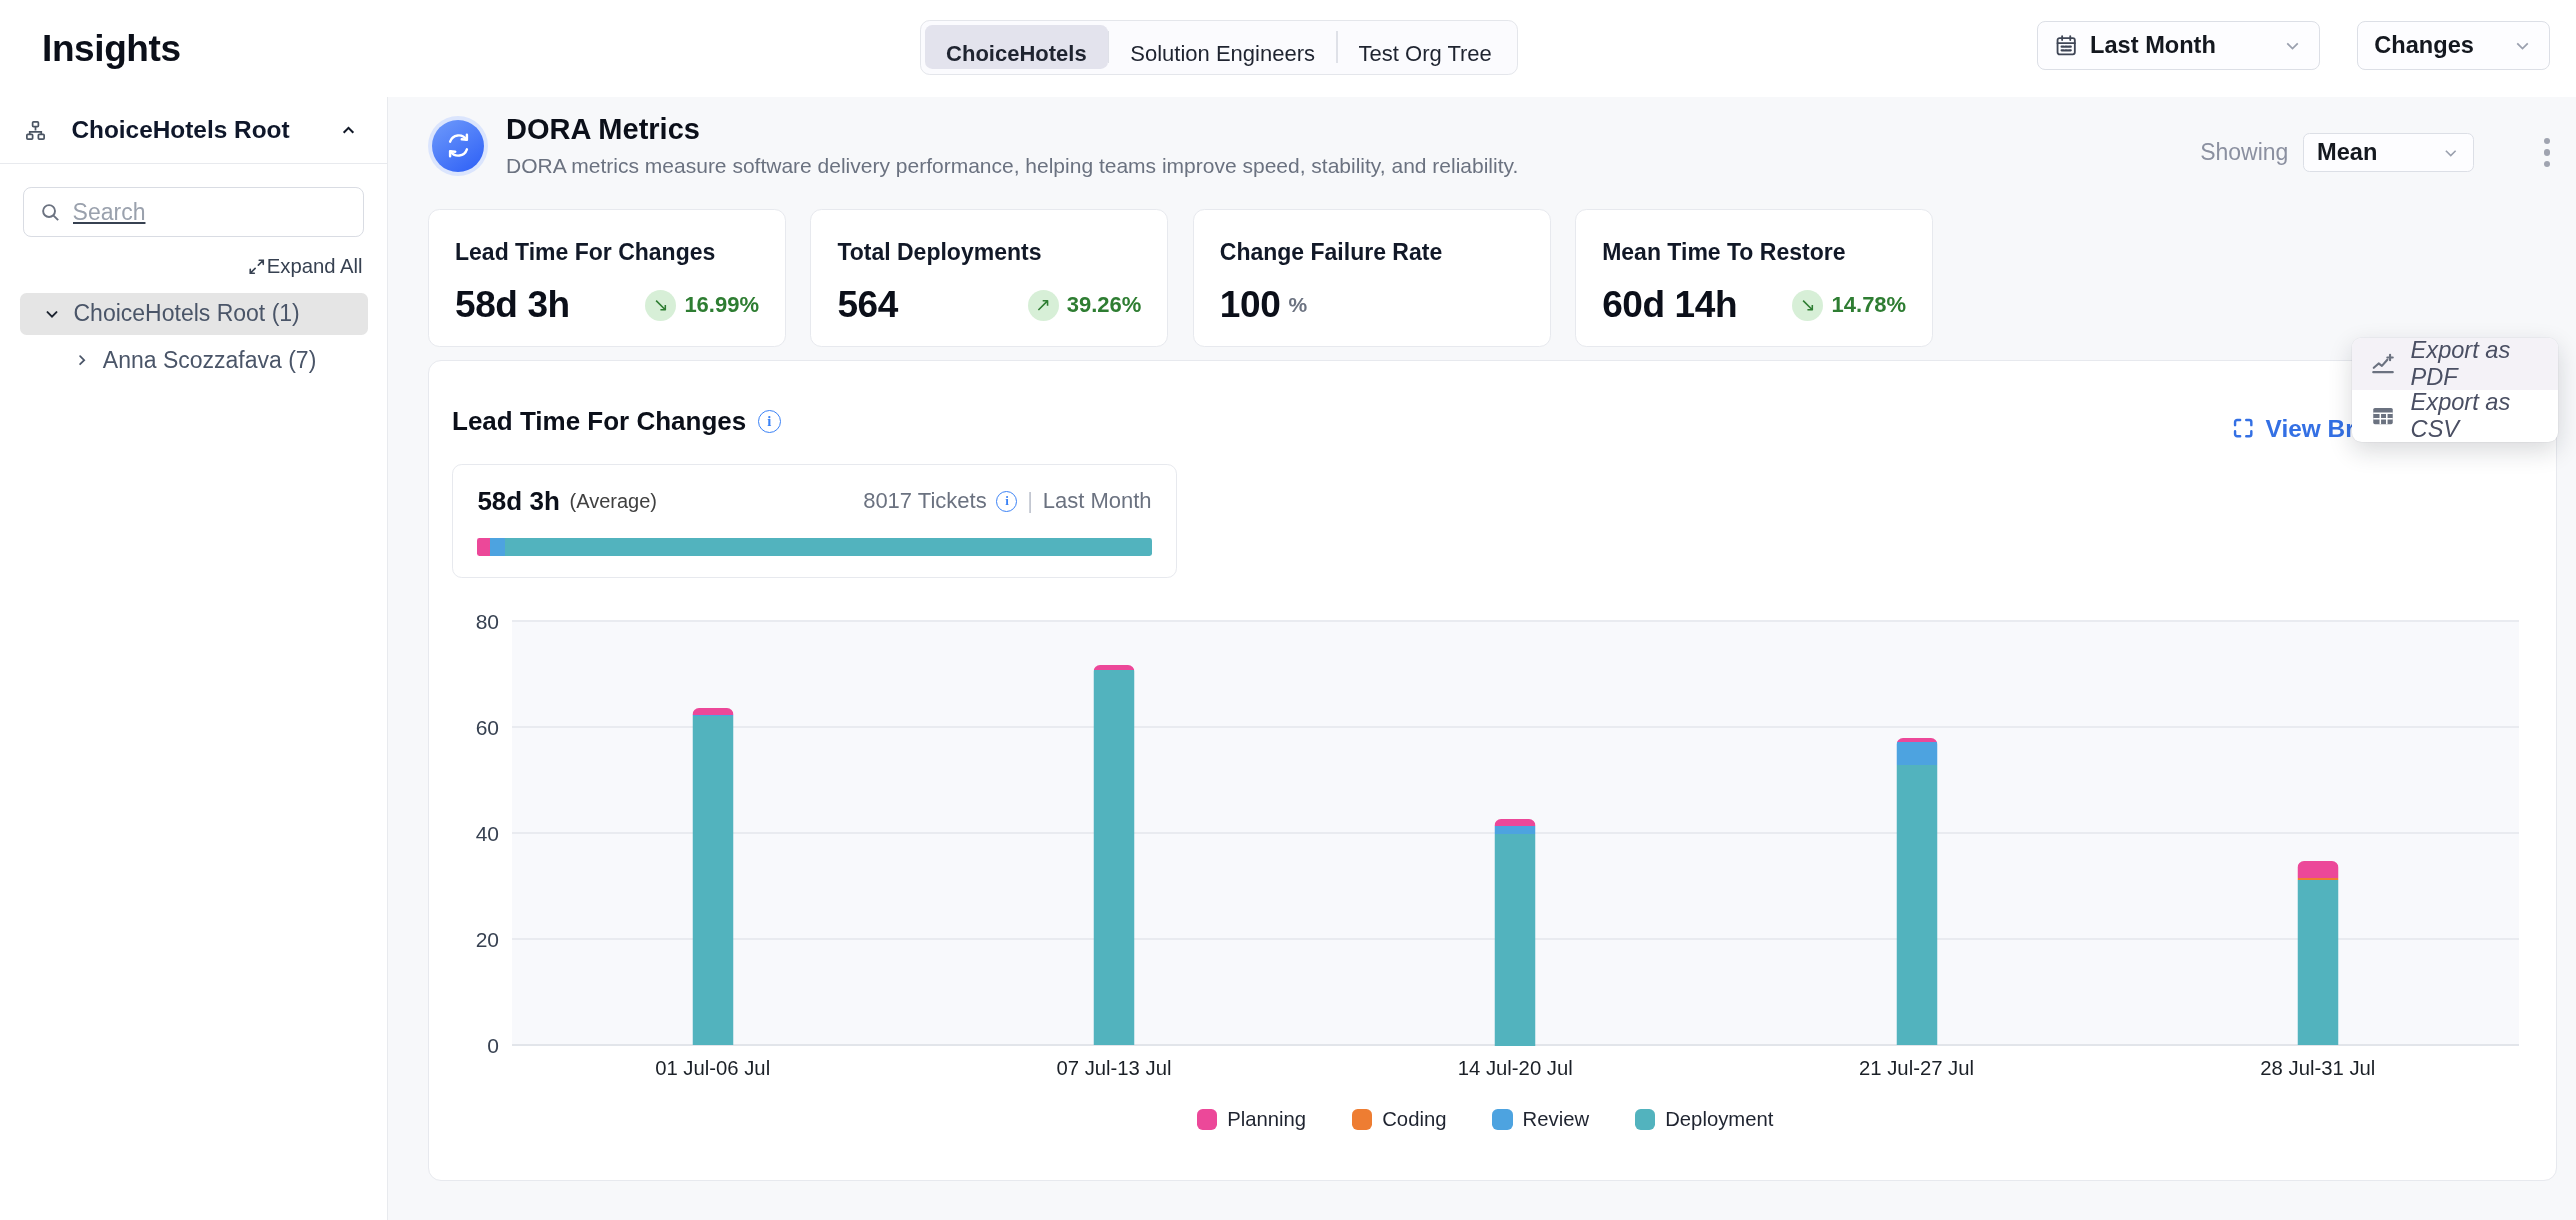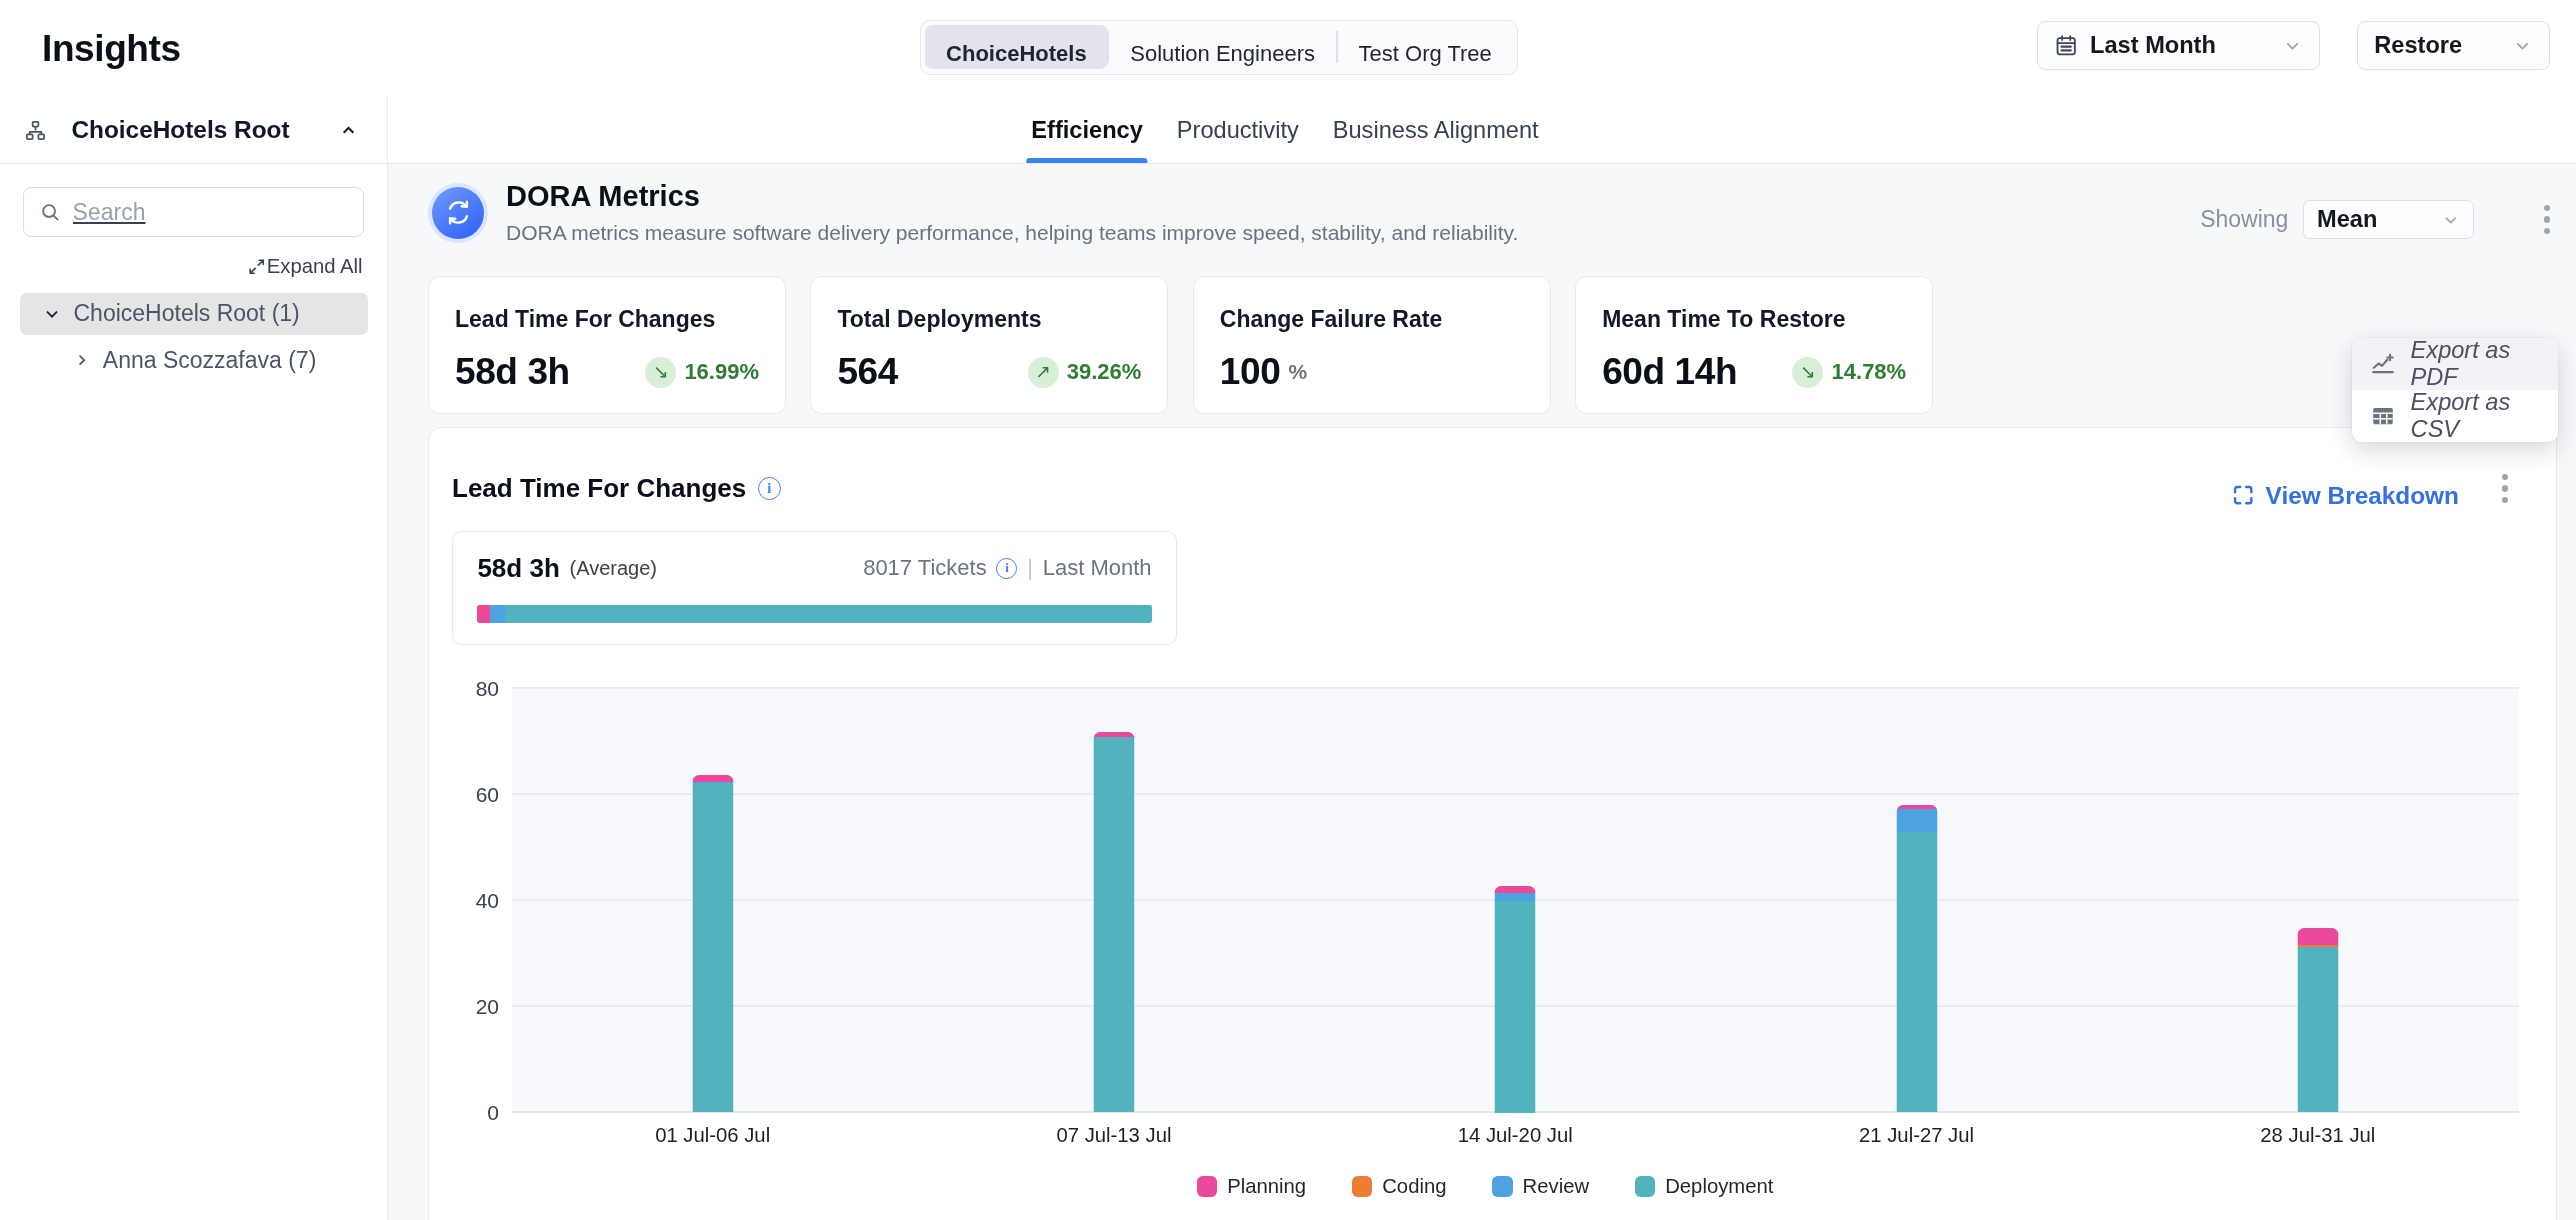--- a/index.html
+++ b/index.html
@@ -138,21 +138,21 @@
           </svg>
         </span>
         <span class="lbl">Last Month</span>
         <span class="chev">
           <svg width="21" height="21" viewBox="0 0 24 24" fill="none" stroke="#9aa0ae" stroke-width="2">
               <path d="M6 9.5l6 6 6-6"></path>
             </svg>
         </span>
       </button>
       <button class="dd dd-granularity">
-        <span class="lbl" style="margin-left:0">Restore</span>
+        <span class="lbl" style="margin-left:0">Changes</span>
         <span class="chev">
           <svg width="21" height="21" viewBox="0 0 24 24" fill="none" stroke="#9aa0ae" stroke-width="2">
               <path d="M6 9.5l6 6 6-6"></path>
             </svg>
         </span>
       </button>
     </div>
   </header>
 
   <div class="shell">
@@ -212,27 +212,20 @@
             <svg width="16.3" height="16.3" viewBox="0 0 24 24" fill="none" stroke="#4a5568" stroke-width="2.6" stroke-linecap="round">
                 <path d="M9 6l6 6-6 6"></path>
               </svg>
           </span>
           <span class="tr-label">Anna Scozzafava (7)</span>
         </div>
       </div>
     </aside>
 
     <main class="main">
-      <nav class="tabs">
-        <div class="tabs-inner">
-            <div class="tab active">Efficiency</div>
-            <div class="tab">Productivity</div>
-            <div class="tab">Business Alignment</div>
-          </div>
-      </nav>
 
       <div class="content">
 
         <div class="dora-row">
           <div class="dora-left">
             <div class="dora-icon">
               <span class="inner">
                 <svg width="31" height="31" viewBox="0 0 24 24" fill="none" stroke="#ffffff" stroke-width="1.9" stroke-linecap="round" stroke-linejoin="round">
                   <path d="M5.5 9a7 7 0 0 1 12.6-1.5"></path>
                     <path d="M18.5 3.6v4l-4-.4"></path>

